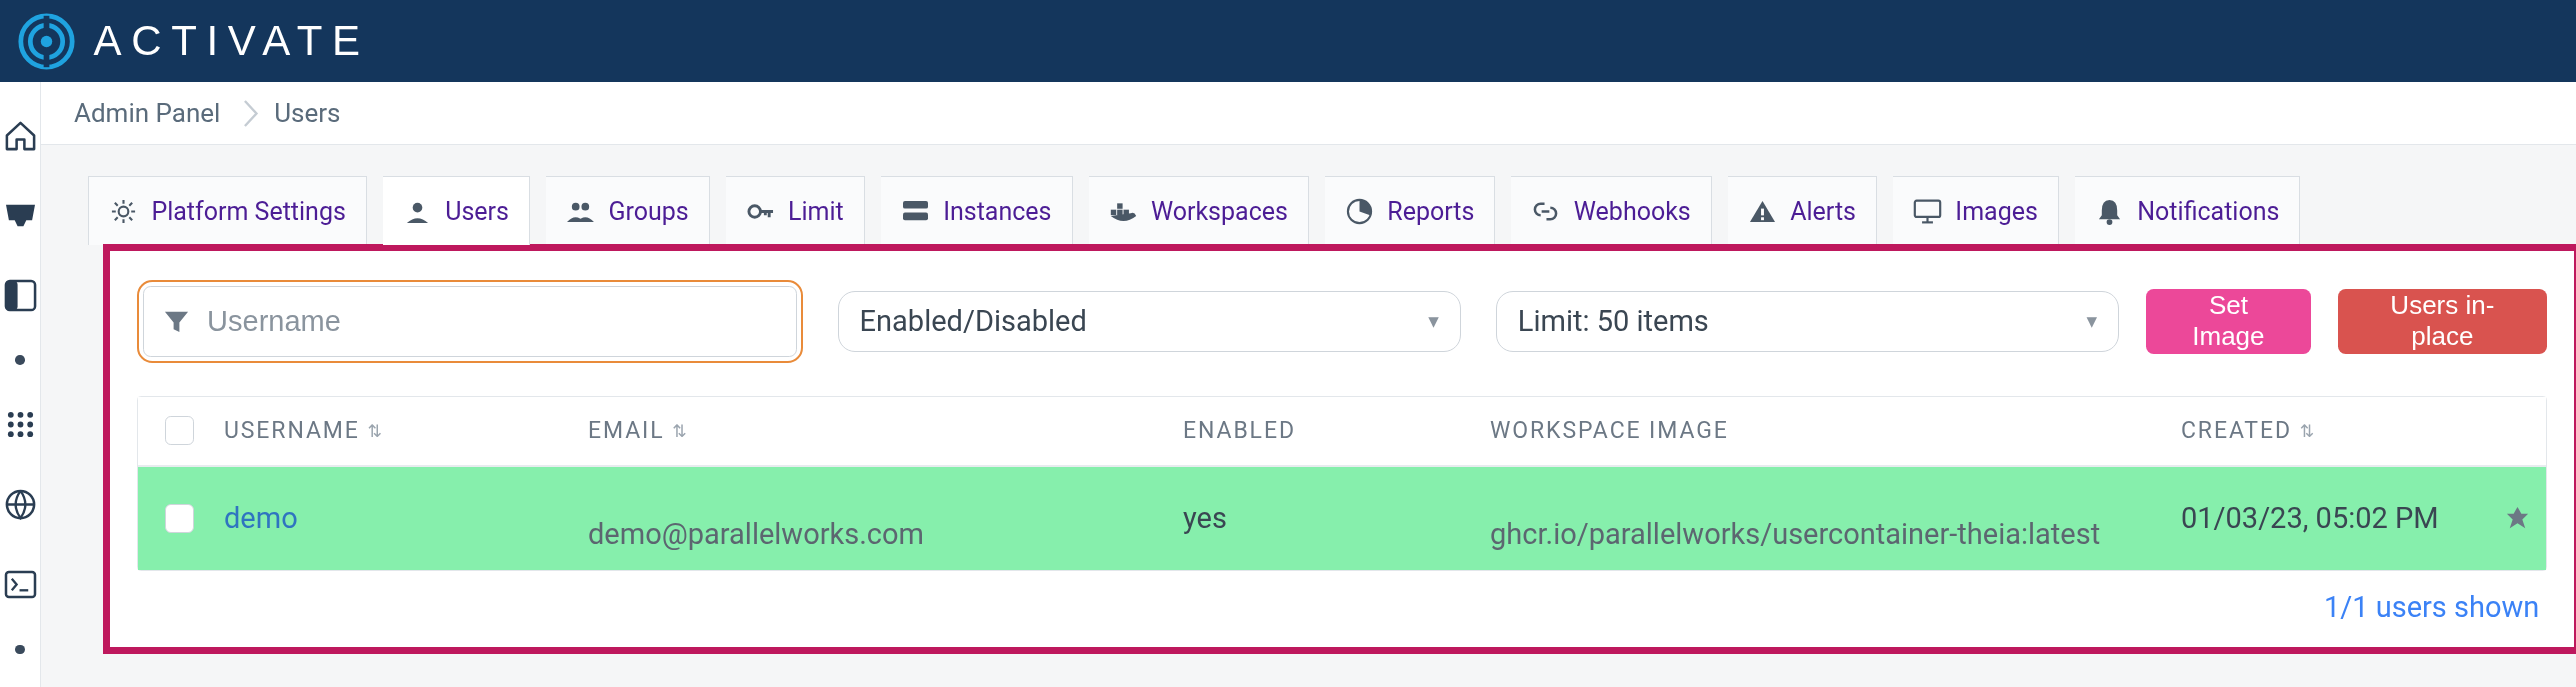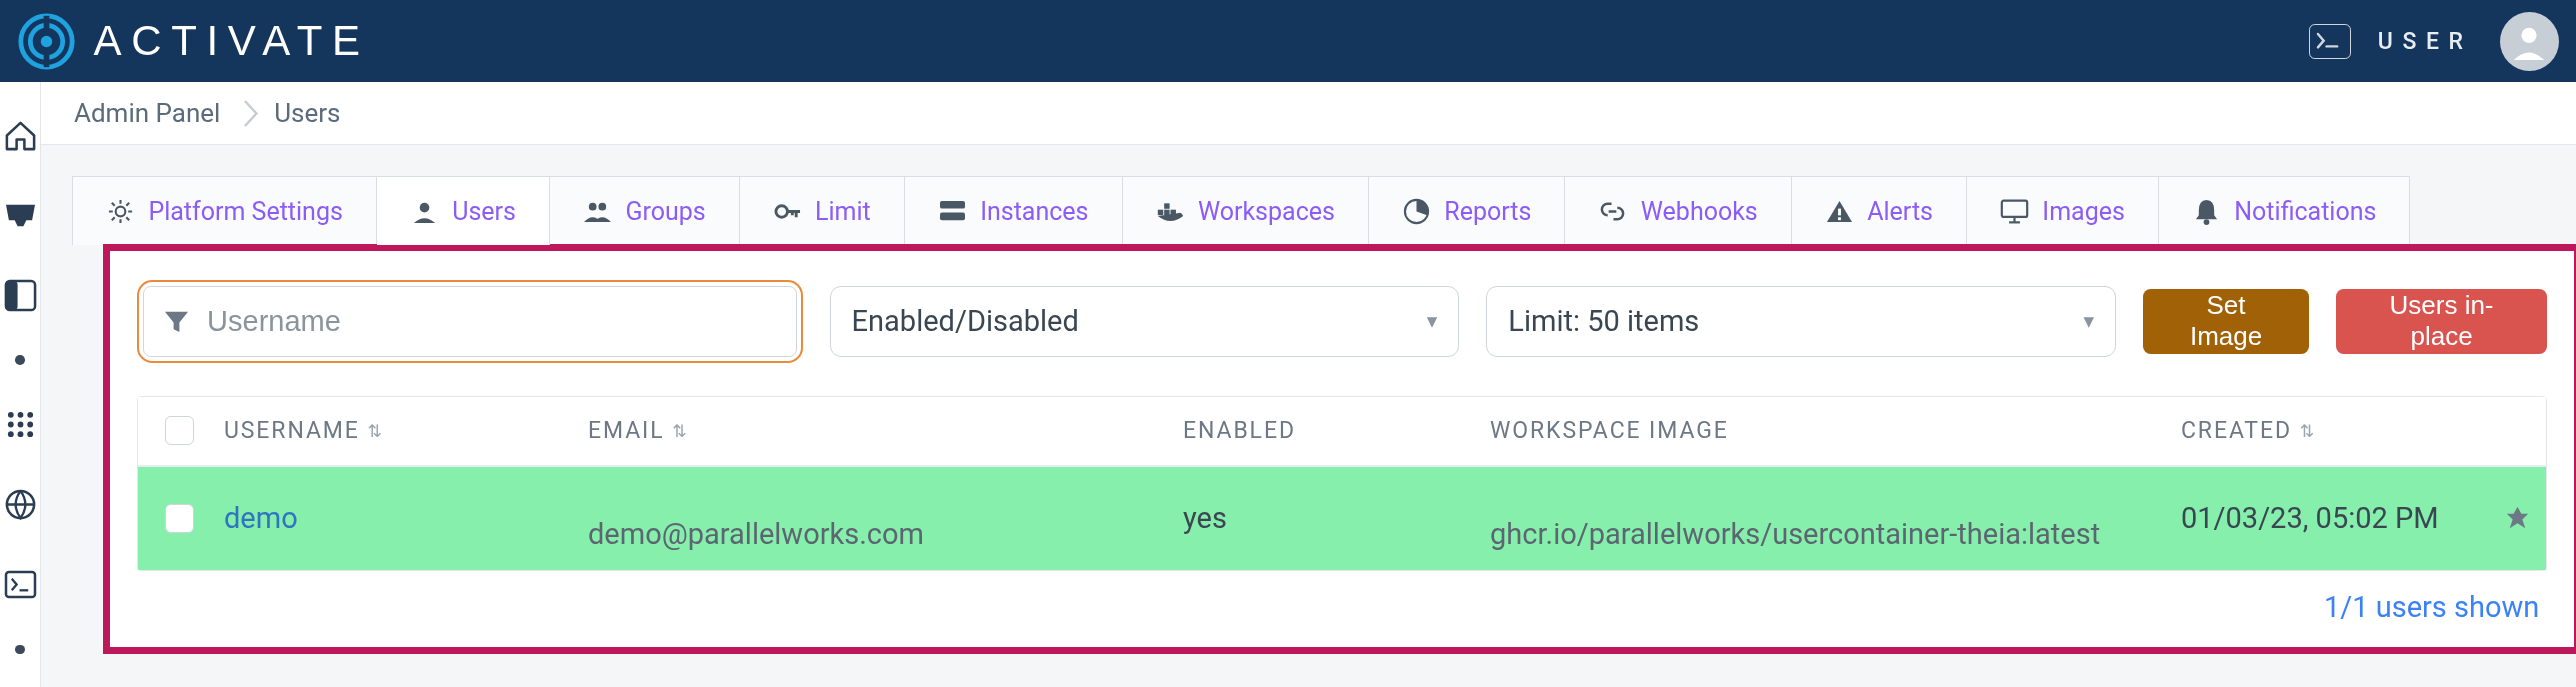--- a/index.html
+++ b/index.html
@@ -25,41 +25,41 @@
   .main { flex:1; background:#f5f6f7; display:flex; flex-direction:column; }
 
   
   .breadcrumb { height:63px; background:#fff; border-bottom:1px solid #e3e7eb; display:flex; align-items:center; padding-left:33px; font-size:26px; color:#5a6b7b; }
   .breadcrumb .bc-item { padding:0 23px 0 0; }
   .bc-sep { color:#c5ccd3; padding:0 13.4px 0 0; }
 
   
   .tabs-wrap { padding:31px 31px 0 31px; }
   .tabs { display:flex; background:transparent; }
-  .tab { display:flex; align-items:center; gap:13.4px; padding:0 33px; height:69px; background:#fff; border:1px solid #d9dee3; border-bottom:none; font-size:25px; color:#8b5cf6; cursor:pointer; }
+  .tab { display:flex; align-items:center; gap:13.4px; padding:0 20px; height:69px; background:#fff; border:1px solid #d9dee3; border-bottom:none; font-size:25px; color:#4c1d95; cursor:pointer;margin-left:16px; }
   .tab + .tab { border-left:none; }
   .tab.active { background:#fff; border-top:1px solid #d9dee3; position:relative; z-index:2; }
   .tab.inactive { background:#fafbfc; }
   .tab .tab-ico { width:29px; height:29px; display:flex; align-items:center; justify-content:center; color:#4a5866; }
 
   
   .panel { background:#fff; border:7px solid #be185d; margin:0 31px 31px 31px; padding:29px 27px 17.3px 27px; display:flex; flex-direction:column; gap:0; position:relative; top:-1px; }
 
   
   .filters { display:flex; align-items:center; gap:27px; }
   .username-wrap { position:relative; border:2.9px solid #e98b3a; border-radius:15.3px; padding:3.8px; }
   .username-field { width:654px; height:71px; border:1px solid #cfd5db; border-radius:7.7px; display:flex; align-items:center; padding:0 19px; gap:17.3px; background:#fff; }
   .username-field input { flex:1; border:none; outline:none; font-size:29px; color:#555; background:transparent; }
   .username-field input::placeholder { color:#8a949e; }
-  .select { height:71px; border:1px solid #cfd5db; border-radius:11px; background:#fff; display:flex; align-items:center; justify-content:space-between; padding:0 21px; font-size:29px; color:#3a4652; cursor:pointer; }
+  .select { height:61px; border:1px solid #cfd5db; border-radius:17px; background:#fff; display:flex; align-items:center; justify-content:space-between; padding:0 21px; font-size:29px; color:#3a4652; cursor:pointer;margin-left:8px; }
   .select.enabled { width:664px; }
   .select.limit { width:664px; }
   .caret { color:#8a949e; font-size:21px; }
   .btn { height:65px; padding:0 27px; border:none; border-radius:7.7px; font-size:26px; color:#fff; cursor:pointer; display:flex; align-items:center; }
-  .btn.gray { background:#a16207; }
+  .btn.gray { background:#ec4899; }
   .btn.red { background:#d9534f; }
 
   
   .table { margin-top:33px; border:1px solid #e3e7eb; border-radius:3.8px; }
   .thead, .trow { display:grid; grid-template-columns: 86px 364px 595px 307px 691px 307px 58px; align-items:center; }
   .thead { height:69px; background:#fff; border-bottom:1px solid #e8ecef; }
   .th { font-size:23px; letter-spacing:1.9px; color:#6c7885; text-transform:uppercase; display:flex; align-items:center; gap:7.7px; }
   .sort { font-size:17.3px; color:#9aa4ae; }
   .checkbox { width:29px; height:29px; border:1.9px solid #cfd5db; border-radius:5.8px; background:#fff; margin-left:27px; cursor:pointer; }
   .trow { height:104px; border-top:1px solid #e8ecef; background:#86efac; }
@@ -84,35 +84,20 @@
         <svg width="59" height="59" viewBox="0 0 62 62">
             <circle cx="31" cy="31" r="27" fill="none" stroke="#1fa3e0" stroke-width="5"></circle>
             <circle cx="31" cy="31" r="17" fill="none" stroke="#1fa3e0" stroke-width="5"></circle>
             <path d="M31 4 V58" stroke="#14365c" stroke-width="6"></path>
             <circle cx="31" cy="31" r="6" fill="#1fa3e0"></circle>
           </svg>
       </span>
       <span class="brand-text">ACTIVATE</span>
     </div>
     <div class="topbar-spacer"></div>
-    <div class="topbar-right">
-      <div class="terminal-icon">
-        <svg width="25" height="17.3" viewBox="0 0 26 18">
-            <path d="M2 2 L8 9 L2 16" stroke="#cfd6de" stroke-width="2.5" fill="none" stroke-linecap="round"></path>
-            <line x1="11" y1="15" x2="22" y2="15" stroke="#cfd6de" stroke-width="2.5" stroke-linecap="round"></line>
-          </svg>
-      </div>
-      <span class="user-label">USER</span>
-      <div class="avatar">
-        <svg width="38" height="38" viewBox="0 0 40 40">
-            <circle cx="20" cy="14" r="8" fill="#fff"></circle>
-            <path d="M4 40 Q20 24 36 40 Z" fill="#fff"></path>
-          </svg>
-      </div>
-    </div>
   </div>
 
   <div class="body">
 
     <div class="leftrail">
       <div class="rail-icon">
         <svg width="35" height="35" viewBox="0 0 36 36">
             <path d="M4 18 L18 5 L32 18 V32 H22 V22 H14 V32 H4 Z" fill="none" stroke="#2a3d52" stroke-width="2.6" stroke-linejoin="round"></path>
           </svg>
       </div>

